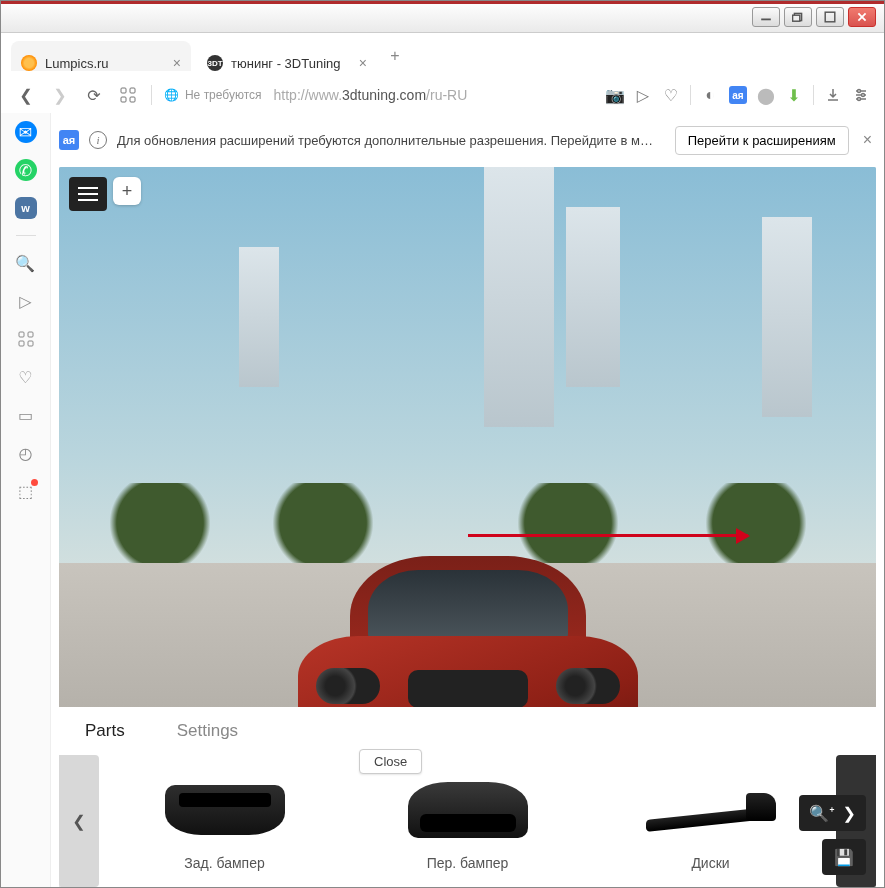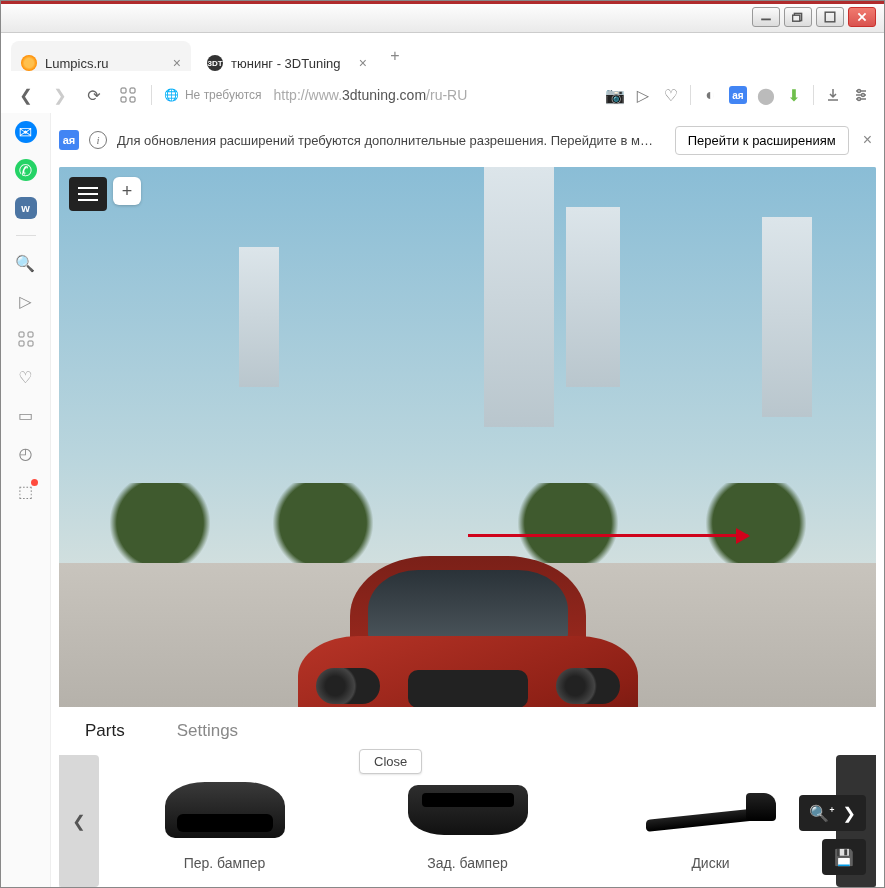--- a/index.html
+++ b/index.html
@@ -277,29 +277,29 @@
           <div class="bottom-panel">
             <div class="btabs">
               <div class="btab active">Parts</div>
               <div class="btab">Settings</div>
               <div class="close-pill">Close</div>
             </div>
             <div class="parts">
               <div class="prev">❮</div>
               <div class="part">
                 <div class="thumb">
+                    <div class="rbumper"></div>
+                  </div>
+                <div class="lbl">Зад. бампер</div>
+              </div>
+              <div class="part">
+                <div class="thumb">
                     <div class="fbumper"></div>
                   </div>
                 <div class="lbl">Пер. бампер</div>
-              </div>
-              <div class="part">
-                <div class="thumb">
-                    <div class="rbumper"></div>
-                  </div>
-                <div class="lbl">Зад. бампер</div>
               </div>
               <div class="part">
                 <div class="thumb">
                     <div class="skirt"></div>
                   </div>
                 <div class="lbl">Диски</div>
               </div>
               <div class="next">❯</div>
             </div>
           </div>

